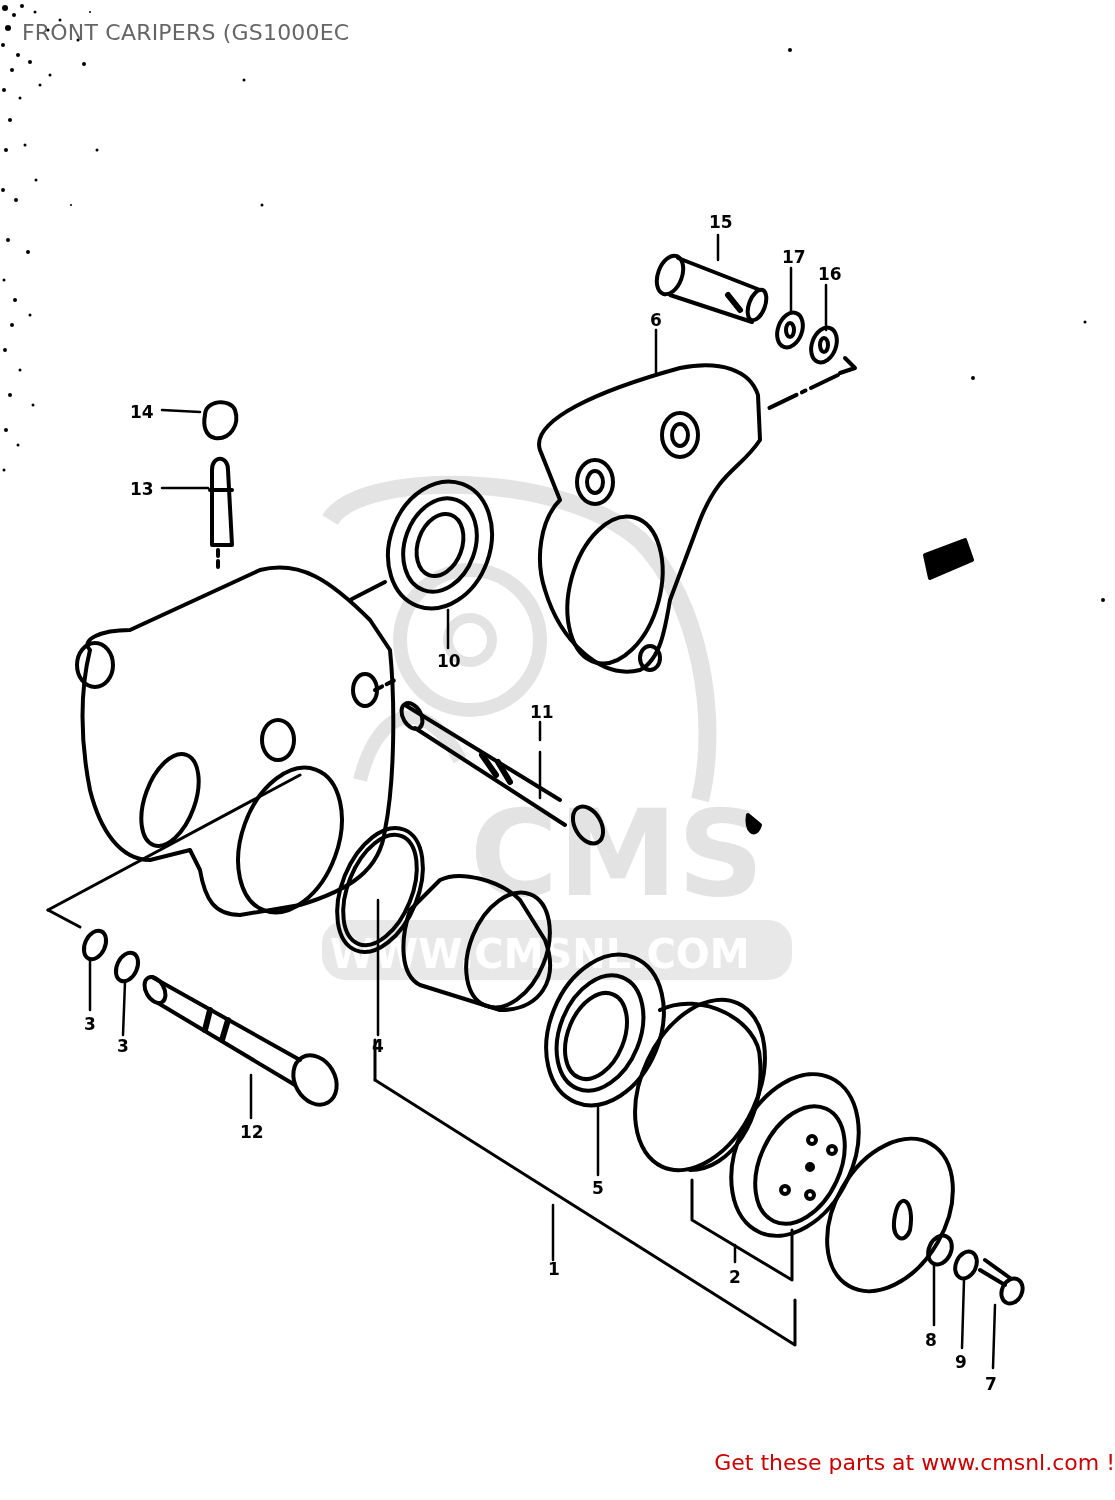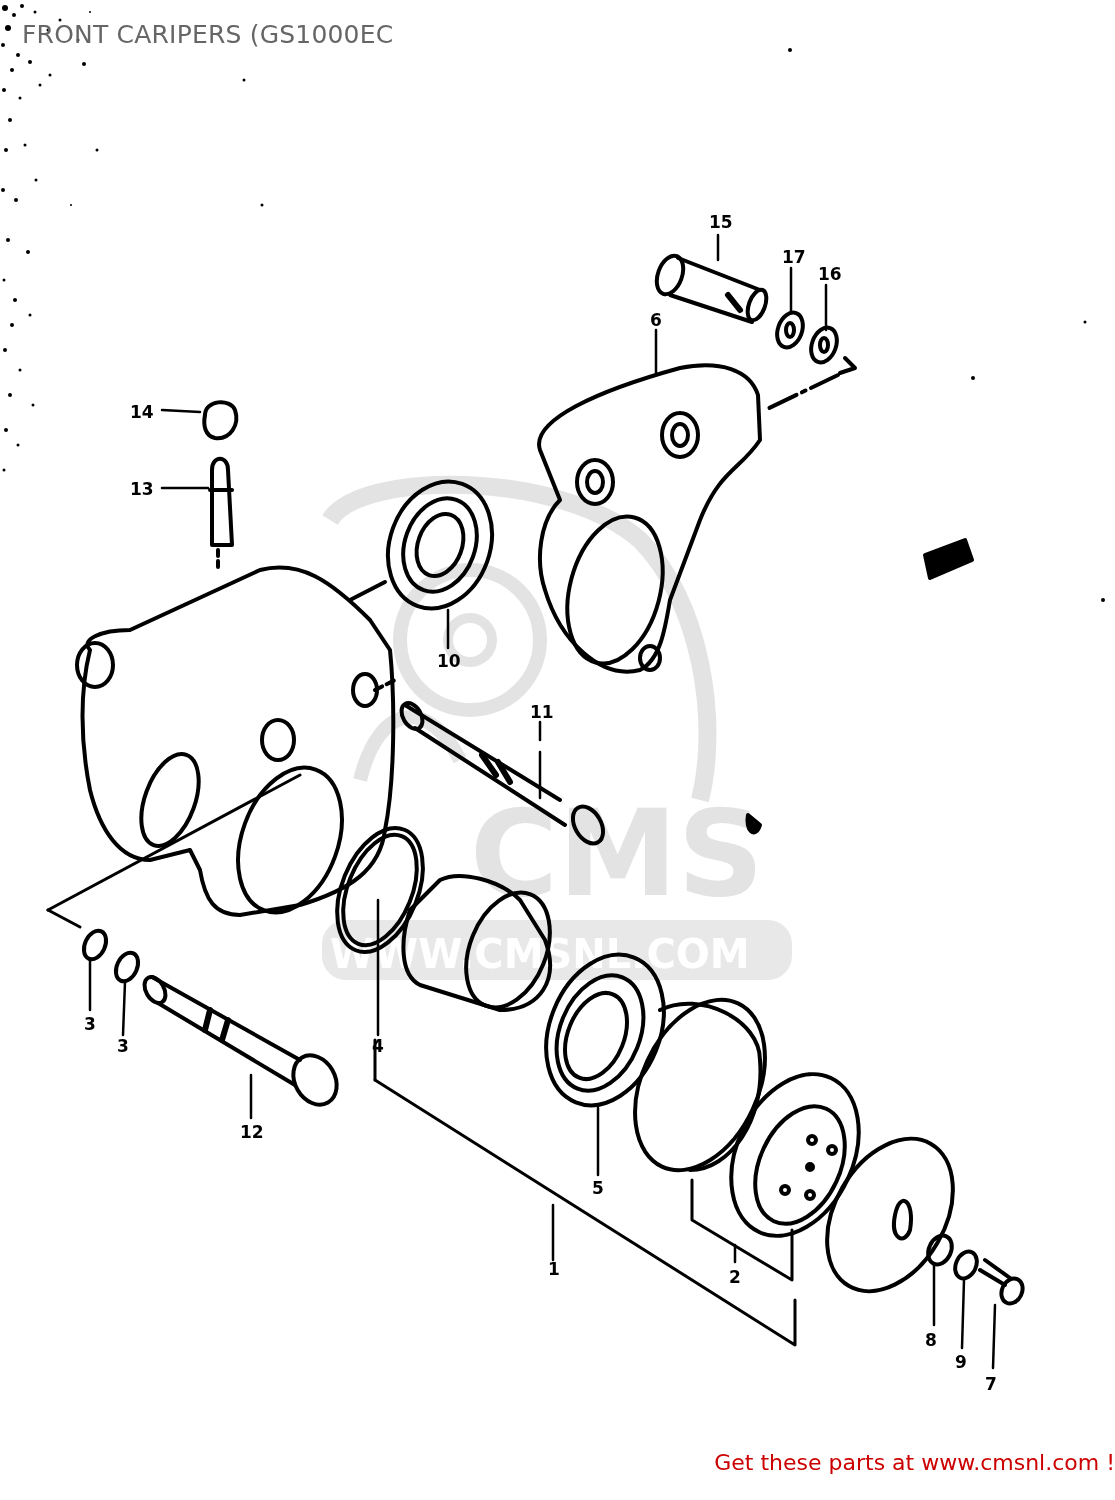--- a/index.html
+++ b/index.html
@@ -1,17 +1,17 @@
 <!DOCTYPE html>
 <html><head>
 <meta charset="utf-8">
 <style>
   html, body { margin: 0; padding: 0; background: #ffffff; }
   body { width: 1115px; height: 1500px; position: relative; overflow: hidden; font-family: "DejaVu Sans", sans-serif; }
-  .title { position: absolute; left: 22px; top: 20px; font-size: 25px; color: #666666; letter-spacing: 0.2px; font-family: "DejaVu Sans", sans-serif; }
+  .title { position: absolute; left: 22px; top: 20px; font-size: 22px; color: #666666; letter-spacing: 0.2px; font-family: "DejaVu Sans", sans-serif; }
   .footer-link { position: absolute; left: 0; width: 1115px; top: 1450px; text-align: right; font-size: 22px; color: #cc0000; font-family: "DejaVu Sans", sans-serif; text-decoration: none; }
   svg.diagram { position: absolute; left: 0; top: 0; }
   .lbl { font-family: "DejaVu Sans", sans-serif; font-weight: bold; font-size: 17px; fill: #000; }
   .wm { font-family: "DejaVu Sans", sans-serif; font-weight: bold; fill: #e3e3e3; }
 </style>
 </head>
 <body>
 
 <svg class="diagram" width="1115" height="1500" viewBox="0 0 1115 1500" xmlns="http://www.w3.org/2000/svg">
 

